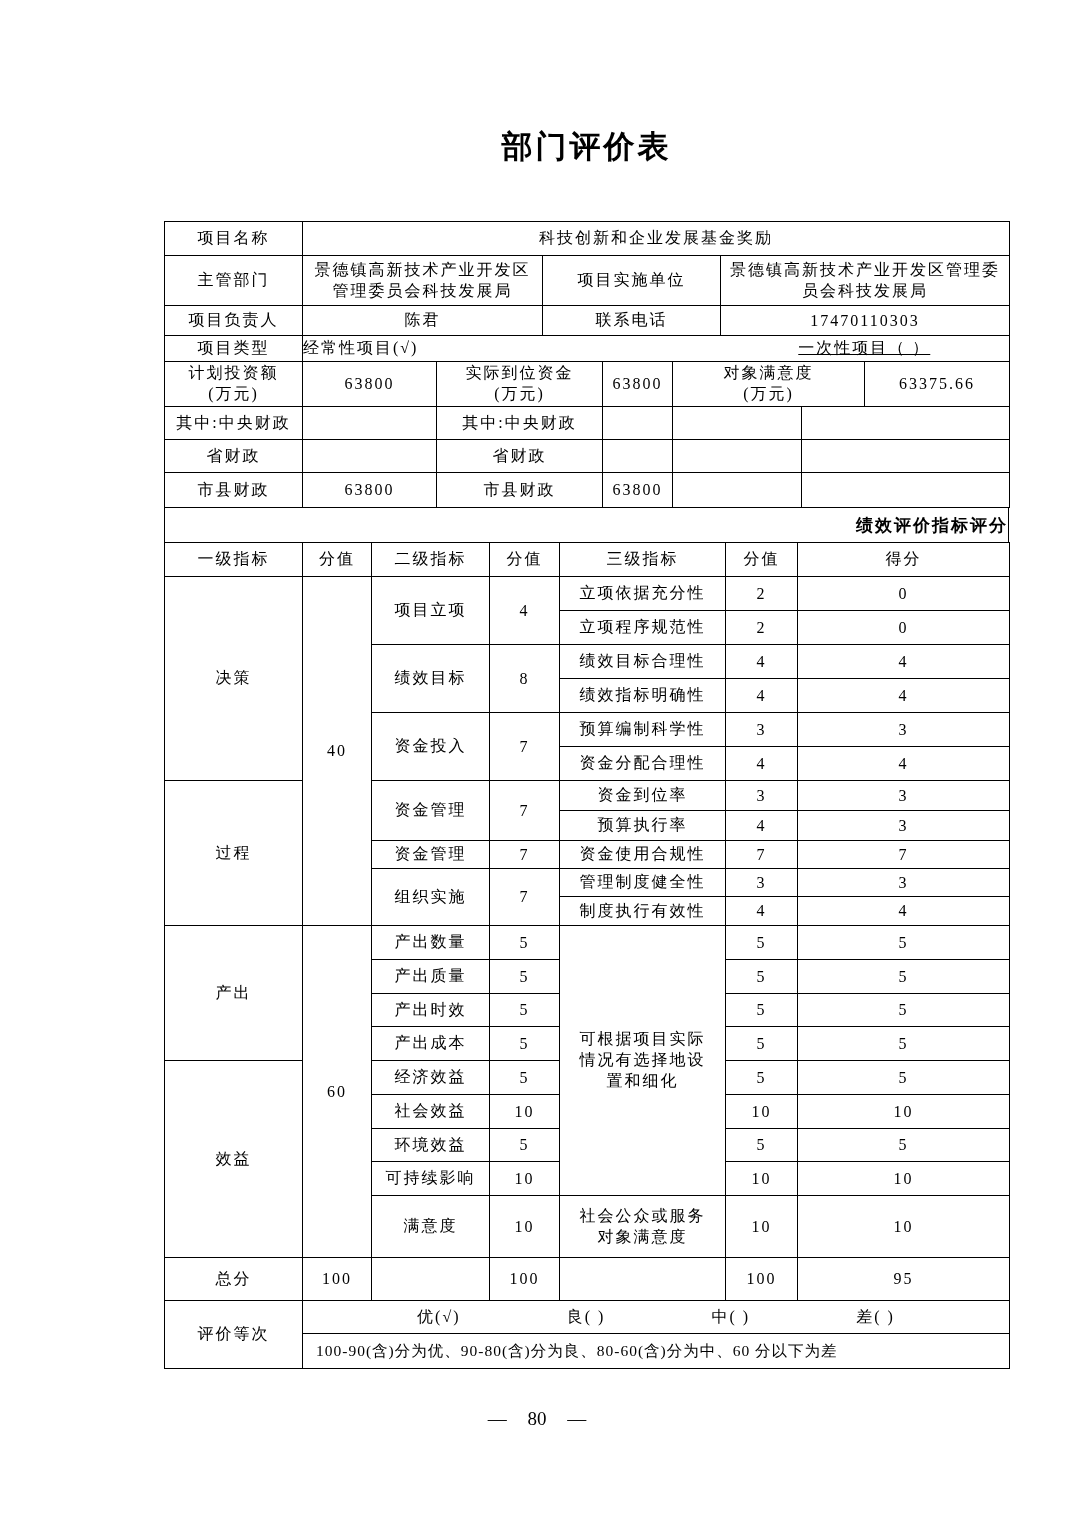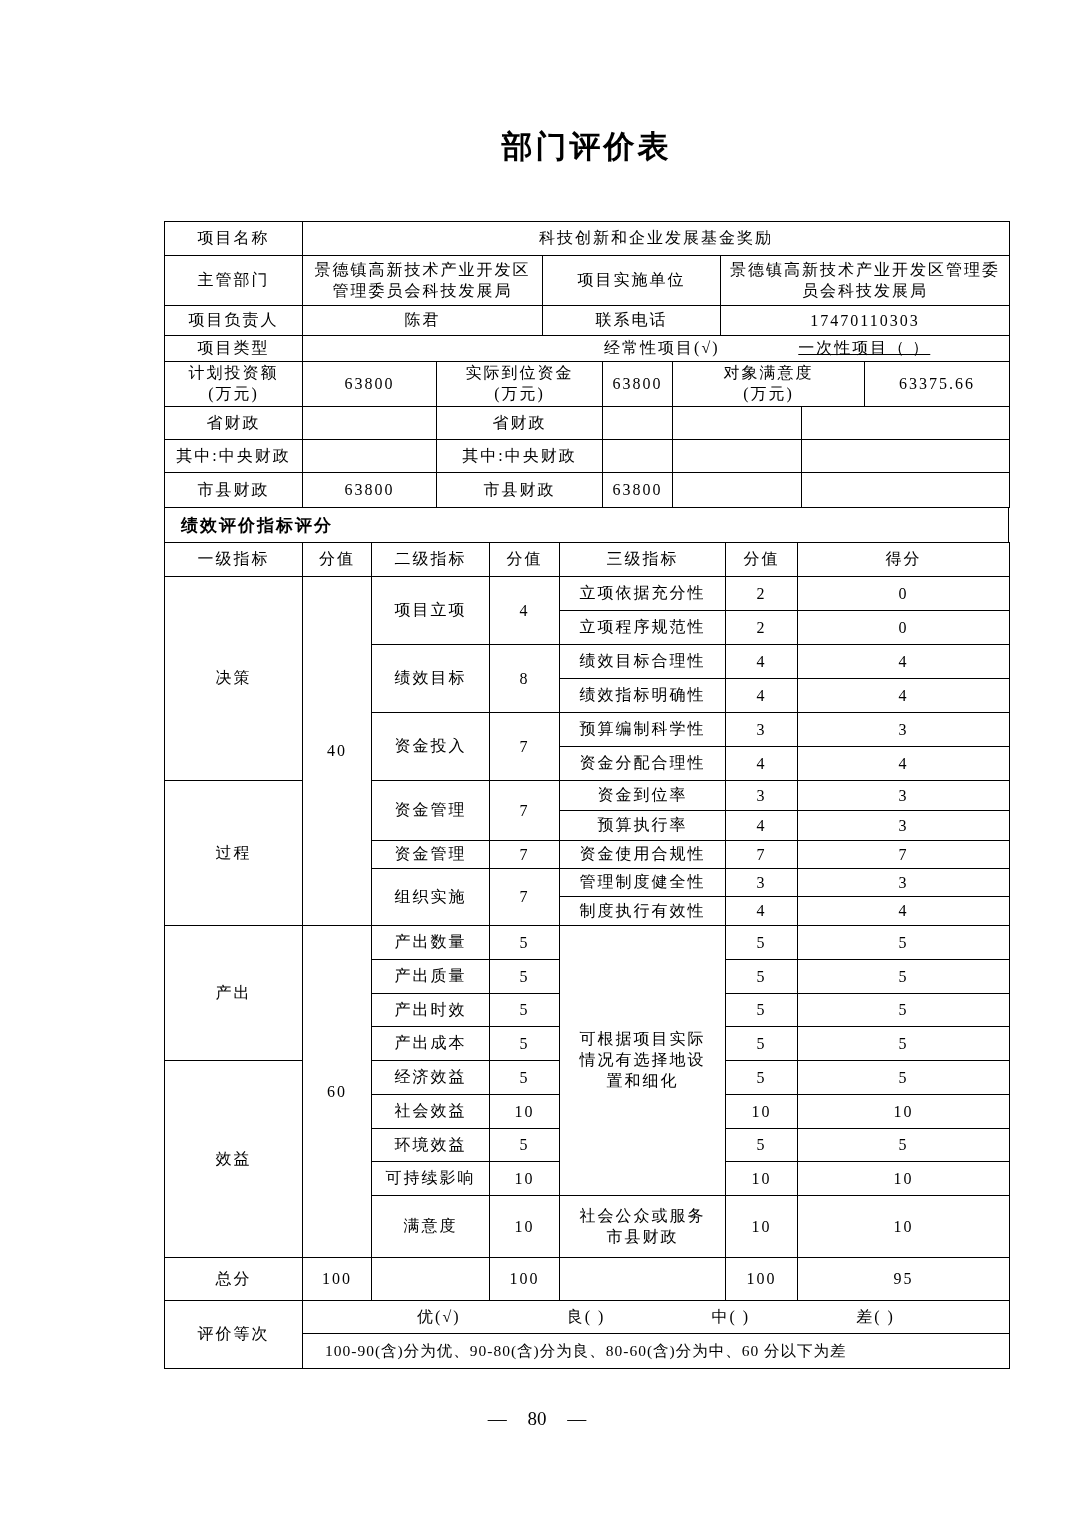--- a/index.html
+++ b/index.html
@@ -15,30 +15,30 @@
   table{border-collapse:collapse;table-layout:fixed;width:845px;margin-top:-1px;}
   table:first-child{margin-top:0;}
   td,th{
     border:1px solid #000;text-align:center;vertical-align:middle;
     font-size:16px;font-weight:normal;letter-spacing:2px;
     padding:1px 3px;overflow:hidden;
   }
   .pre{white-space:pre-line;}
   .sec-head{
     margin-top:-1px;border:1px solid #000;height:36px;line-height:36px;
-    font-weight:bold;font-size:17px;text-align:left;padding-left:16px;
+    font-weight:bold;font-size:17px;text-align:right;padding-left:22px;
     letter-spacing:2px;box-sizing:border-box;
   }
   .type-cell{padding:0;}
   .type-wrap{display:flex;width:100%;}
   .type-wrap span{display:block;}
-  .type-a{width:59%;text-align:right;}
+  .type-a{width:59%;text-align:left;}
   .type-b{width:41%;text-align:center;text-decoration:underline;}
   .grades{display:flex;justify-content:space-around;padding:0 58px;}
-  .note-cell{text-align:left;padding-left:22px;letter-spacing:1px;font-size:15.5px;}
+  .note-cell{text-align:left;padding-left:13px;letter-spacing:1px;font-size:15.5px;}
   .page-num{
     position:absolute;top:1408px;left:0;width:1074px;text-align:center;
     font-size:19px;word-spacing:16px;
   }
   
   .r26{height:26px}.r30{height:30px}.r33{height:33px}.r34{height:34px}
   .r35{height:35px}.r44{height:44px}.r50{height:50px}
   .r28{height:28px}.r29{height:29px}.r62{height:62px}.r43{height:43px}
 </style>
 </head>
@@ -100,31 +100,31 @@
 (万元)</td>
       <td>63800</td>
       <td class="pre">实际到位资金
 (万元)</td>
       <td>63800</td>
       <td colspan="2" class="pre">对象满意度
 (万元)</td>
       <td>63375.66</td>
     </tr>
     <tr class="r33">
+      <td>其中:中央财政</td>
+      <td></td>
+      <td>其中:中央财政</td>
+      <td></td>
+      <td></td>
+      <td colspan="2"></td>
+    </tr>
+    <tr class="r33">
       <td>省财政</td>
       <td></td>
       <td>省财政</td>
-      <td></td>
-      <td></td>
-      <td colspan="2"></td>
-    </tr>
-    <tr class="r33">
-      <td>其中:中央财政</td>
-      <td></td>
-      <td>其中:中央财政</td>
       <td></td>
       <td></td>
       <td colspan="2"></td>
     </tr>
     <tr class="r35">
       <td>市县财政</td>
       <td>63800</td>
       <td>市县财政</td>
       <td>63800</td>
       <td></td>
@@ -276,21 +276,21 @@
     <tr class="r34">
       <td>可持续影响</td>
       <td>10</td>
       <td>10</td>
       <td>10</td>
     </tr>
     <tr class="r62">
       <td>满意度</td>
       <td>10</td>
       <td class="pre">社会公众或服务
-市县财政</td>
+对象满意度</td>
       <td>10</td>
       <td>10</td>
     </tr>
     <tr class="r43">
       <td>总分</td>
       <td>100</td>
       <td></td>
       <td>100</td>
       <td></td>
       <td>100</td>

